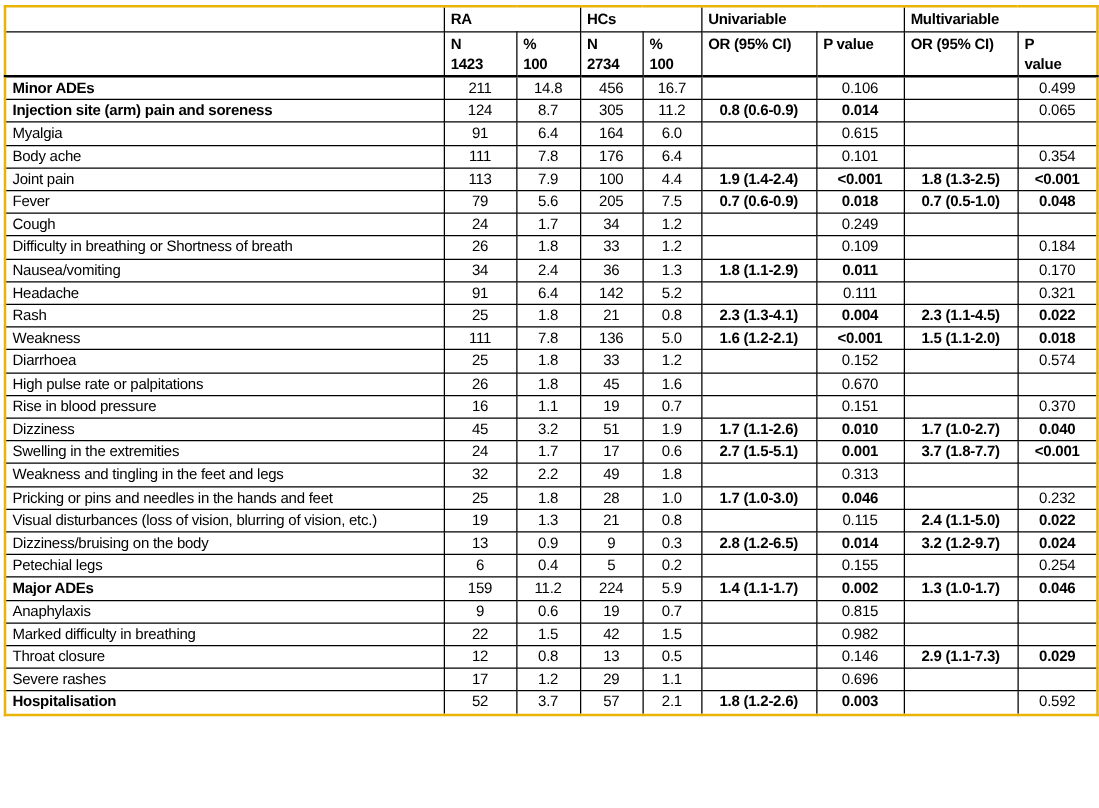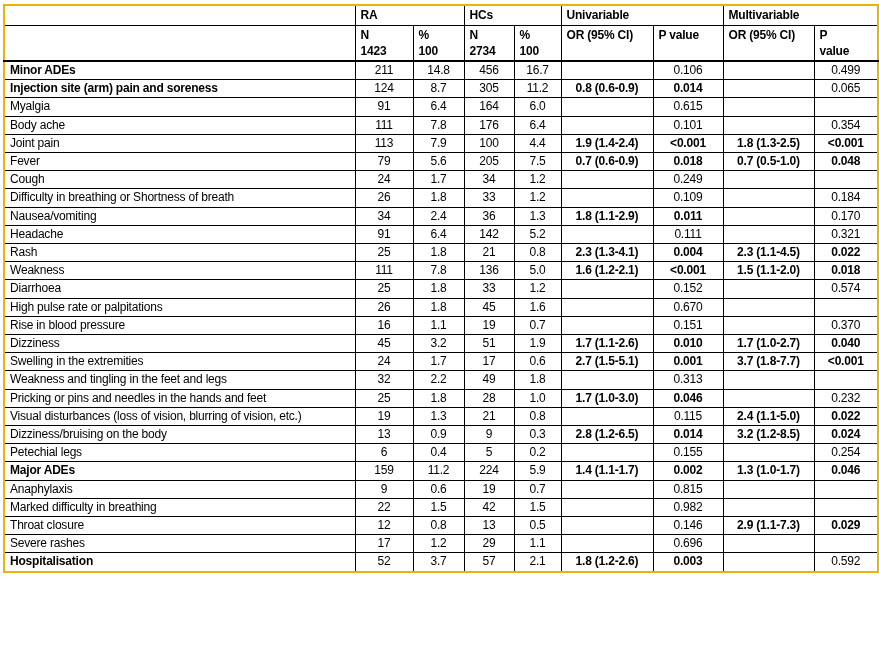--- a/index.html
+++ b/index.html
@@ -317,21 +317,21 @@
           <td class="num b">0.022</td>
         </tr>
         <tr>
           <td class="label">Dizziness/bruising on the body</td>
           <td class="num">13</td>
           <td class="num">0.9</td>
           <td class="num">9</td>
           <td class="num">0.3</td>
           <td class="num b">2.8 (1.2-6.5)</td>
           <td class="num b">0.014</td>
-          <td class="num b">3.2 (1.2-8.5)</td>
+          <td class="num b">3.2 (1.2-9.7)</td>
           <td class="num b">0.024</td>
         </tr>
         <tr>
           <td class="label">Petechial legs</td>
           <td class="num">6</td>
           <td class="num">0.4</td>
           <td class="num">5</td>
           <td class="num">0.2</td>
           <td class="num"></td>
           <td class="num">0.155</td>

